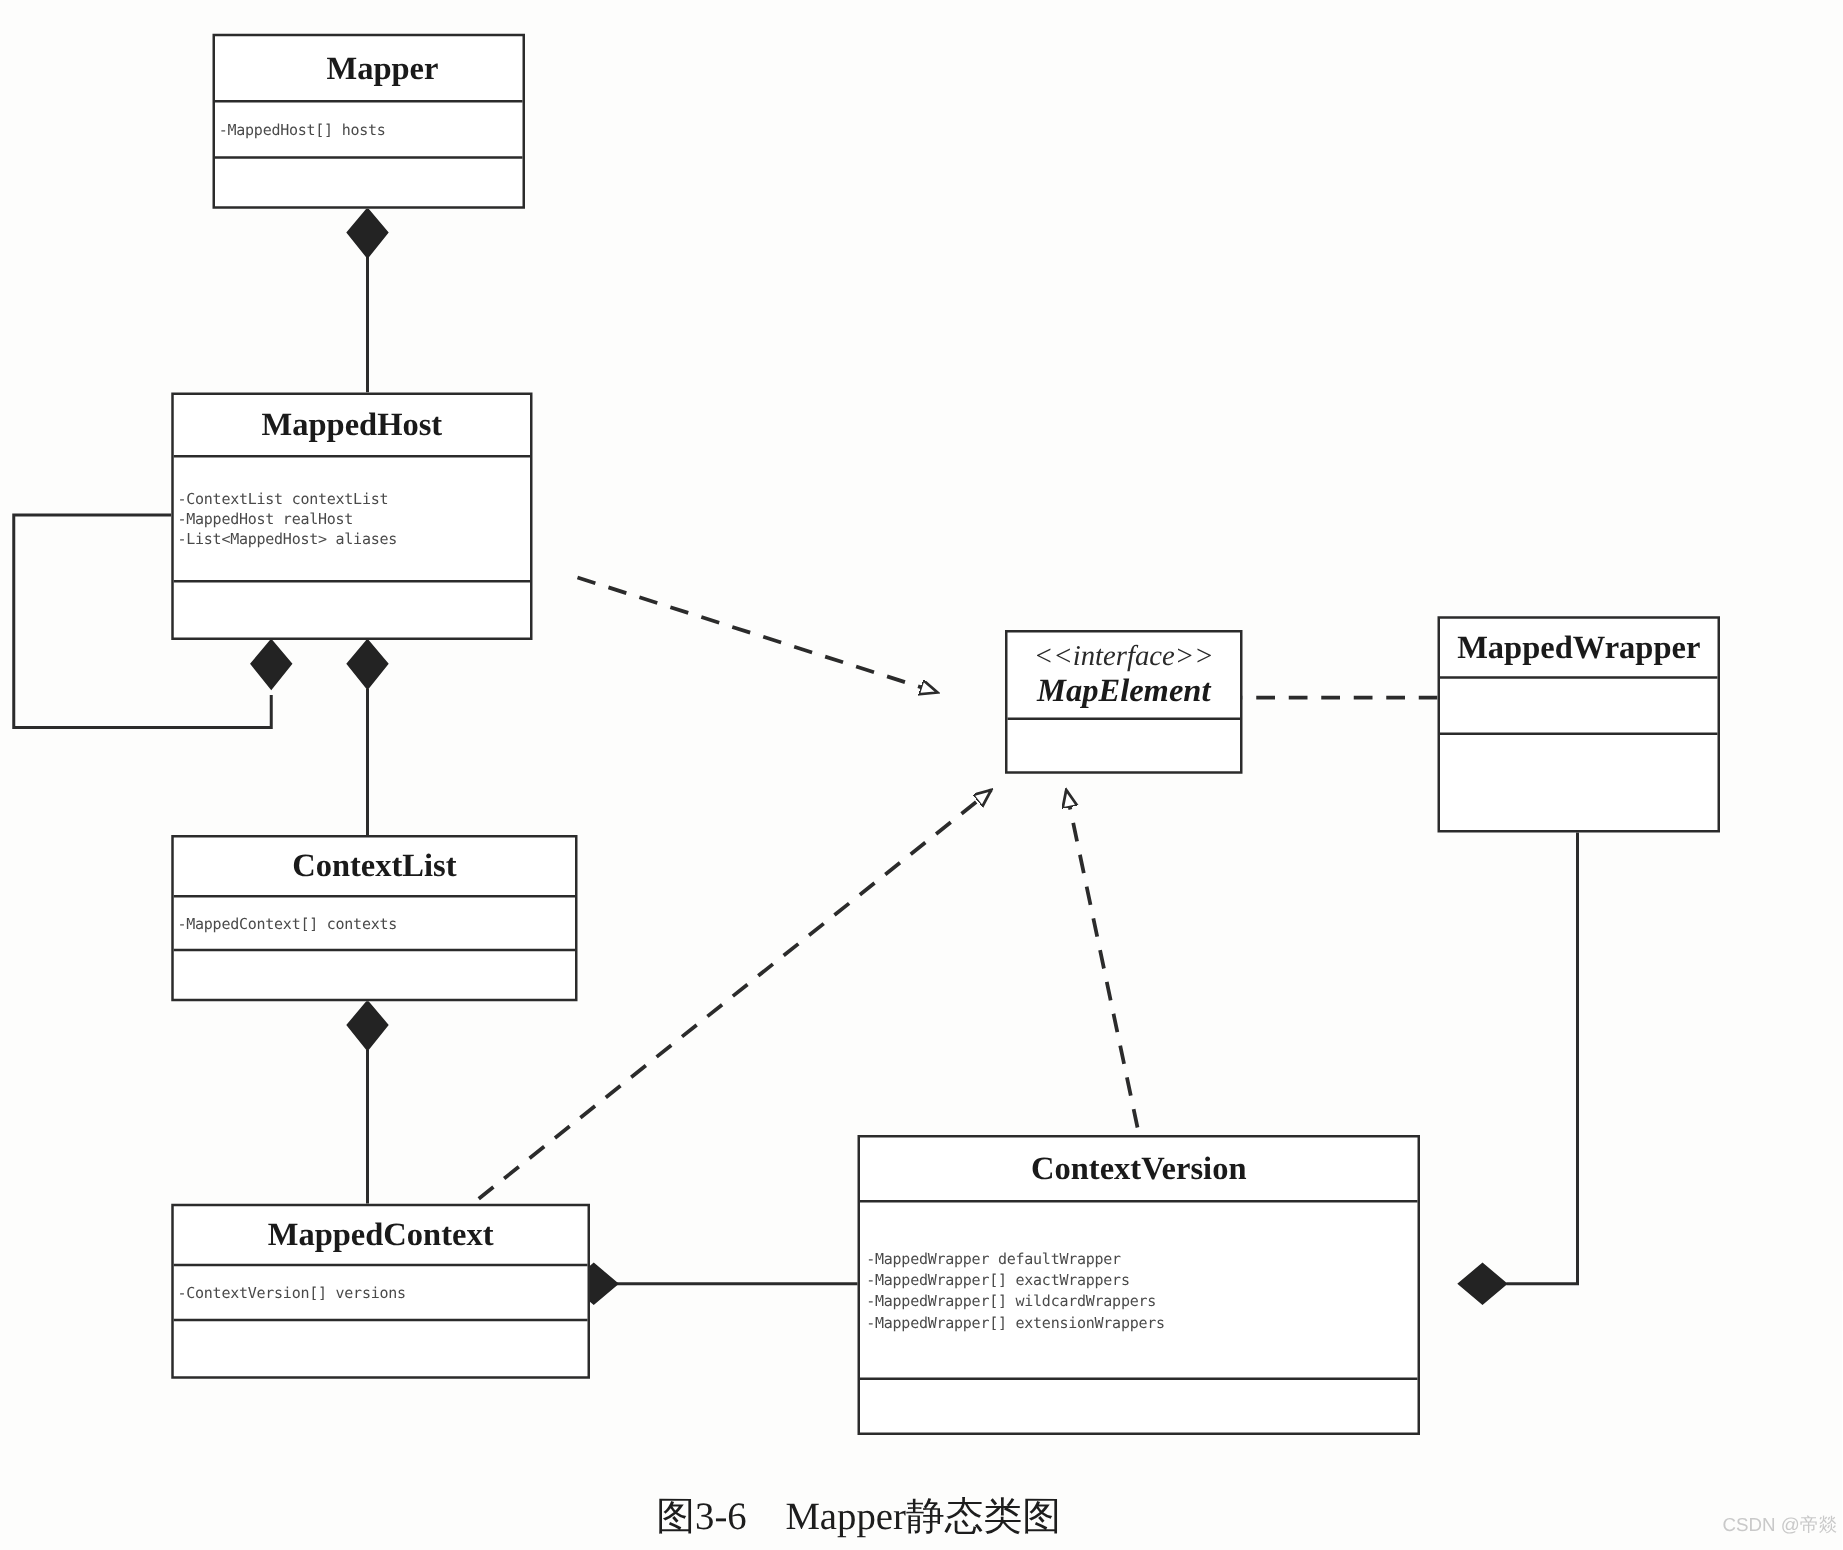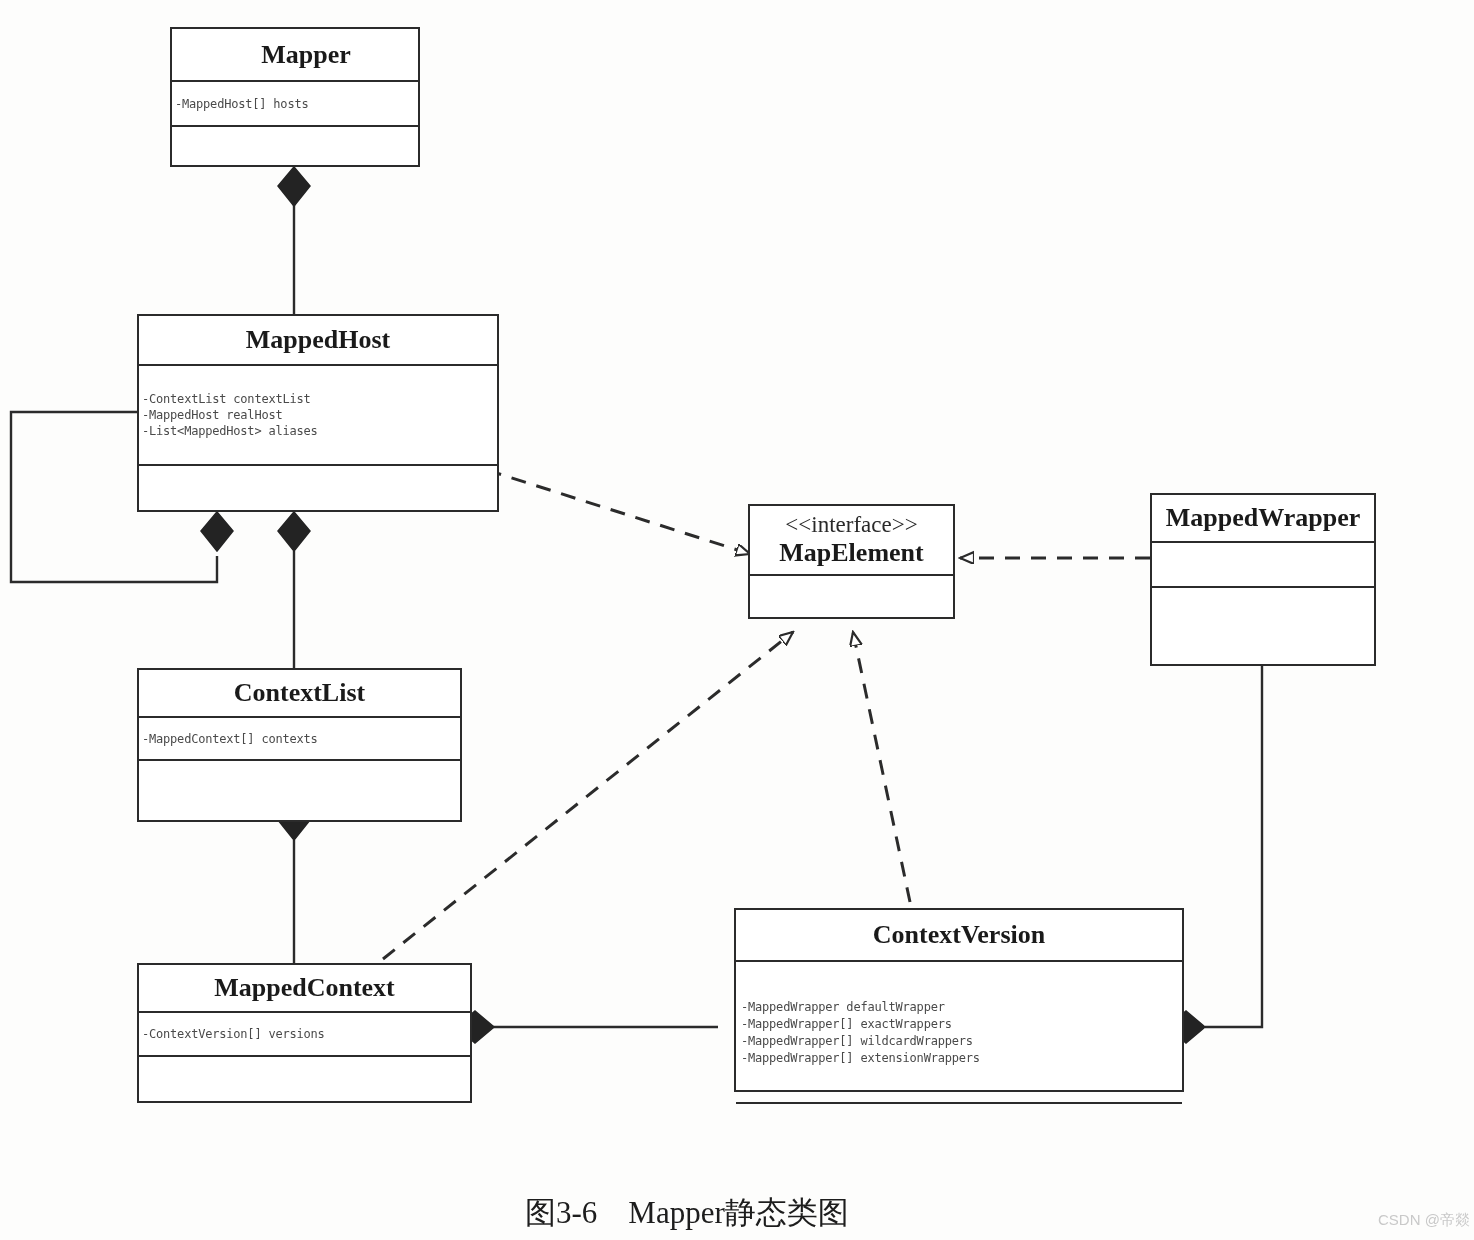--- a/index.html
+++ b/index.html
@@ -144,69 +144,69 @@
   <div class="umlbox" style="left:170px; top:27px; width:250px; height:140px;">
     <div class="compartment" style="height:53px; display:flex; align-items:center; justify-content:center;padding-left:22px;">
       <div class="cls-name">Mapper</div>
     </div>
     <div class="compartment attrs" style="height:45px; display:flex; flex-direction:column; justify-content:center;">
       <div class="attr-line">-MappedHost[] hosts</div>
     </div>
     <div class="compartment last" style="height:38px;"></div>
   </div>
 
-  <div class="umlbox" style="left:137px; top:314px; width:362px; height:198px;">
+  <div class="umlbox" style="left:137px; top:314px; width:289px; height:198px;">
     <div class="compartment" style="height:50px; display:flex; align-items:center; justify-content:center;">
       <div class="cls-name">MappedHost</div>
     </div>
     <div class="compartment attrs" style="height:100px; display:flex; flex-direction:column; justify-content:center; gap:4px;">
       <div class="attr-line">-ContextList contextList</div>
       <div class="attr-line">-MappedHost realHost</div>
       <div class="attr-line">-List&lt;MappedHost&gt; aliases</div>
     </div>
     <div class="compartment last" style="height:44px;"></div>
   </div>
 
-  <div class="umlbox" style="left:137px; top:668px; width:325px; height:154px;">
+  <div class="umlbox" style="left:137px; top:668px; width:325px; height:133px;">
     <div class="compartment" style="height:48px; display:flex; align-items:center; justify-content:center;">
       <div class="cls-name">ContextList</div>
     </div>
     <div class="compartment attrs" style="height:43px; display:flex; flex-direction:column; justify-content:center;">
       <div class="attr-line">-MappedContext[] contexts</div>
     </div>
     <div class="compartment last" style="height:38px;"></div>
   </div>
 
   <div class="umlbox" style="left:137px; top:963px; width:335px; height:140px;">
     <div class="compartment" style="height:48px; display:flex; align-items:center; justify-content:center;">
       <div class="cls-name">MappedContext</div>
     </div>
     <div class="compartment attrs" style="height:44px; display:flex; flex-direction:column; justify-content:center;">
       <div class="attr-line">-ContextVersion[] versions</div>
     </div>
     <div class="compartment last" style="height:44px;"></div>
   </div>
 
-  <div class="umlbox" style="left:748px; top:504px; width:207px; height:115px;">
+  <div class="umlbox" style="left:804px; top:504px; width:190px; height:115px;font-style:italic;">
     <div class="compartment" style="height:70px; display:flex; flex-direction:column; align-items:center; justify-content:center;">
       <div class="cls-stereotype">&lt;&lt;interface&gt;&gt;</div>
       <div class="cls-name">MapElement</div>
     </div>
     <div class="compartment last" style="height:43px;"></div>
   </div>
 
   <div class="umlbox" style="left:1150px; top:493px; width:226px; height:173px;">
     <div class="compartment" style="height:48px; display:flex; align-items:center; justify-content:center;">
       <div class="cls-name">MappedWrapper</div>
     </div>
     <div class="compartment" style="height:45px;"></div>
     <div class="compartment last" style="height:47px;"></div>
   </div>
 
-  <div class="umlbox" style="left:734px; top:908px; width:450px; height:184px;">
+  <div class="umlbox" style="left:686px; top:908px; width:450px; height:240px;">
     <div class="compartment" style="height:52px; display:flex; align-items:center; justify-content:center;">
       <div class="cls-name">ContextVersion</div>
     </div>
     <div class="compartment attrs" style="height:142px; display:flex; flex-direction:column; justify-content:center; gap:5px; padding-left:5px;">
       <div class="attr-line">-MappedWrapper defaultWrapper</div>
       <div class="attr-line">-MappedWrapper[] exactWrappers</div>
       <div class="attr-line">-MappedWrapper[] wildcardWrappers</div>
       <div class="attr-line">-MappedWrapper[] extensionWrappers</div>
     </div>
     <div class="compartment last" style="height:42px;"></div>

